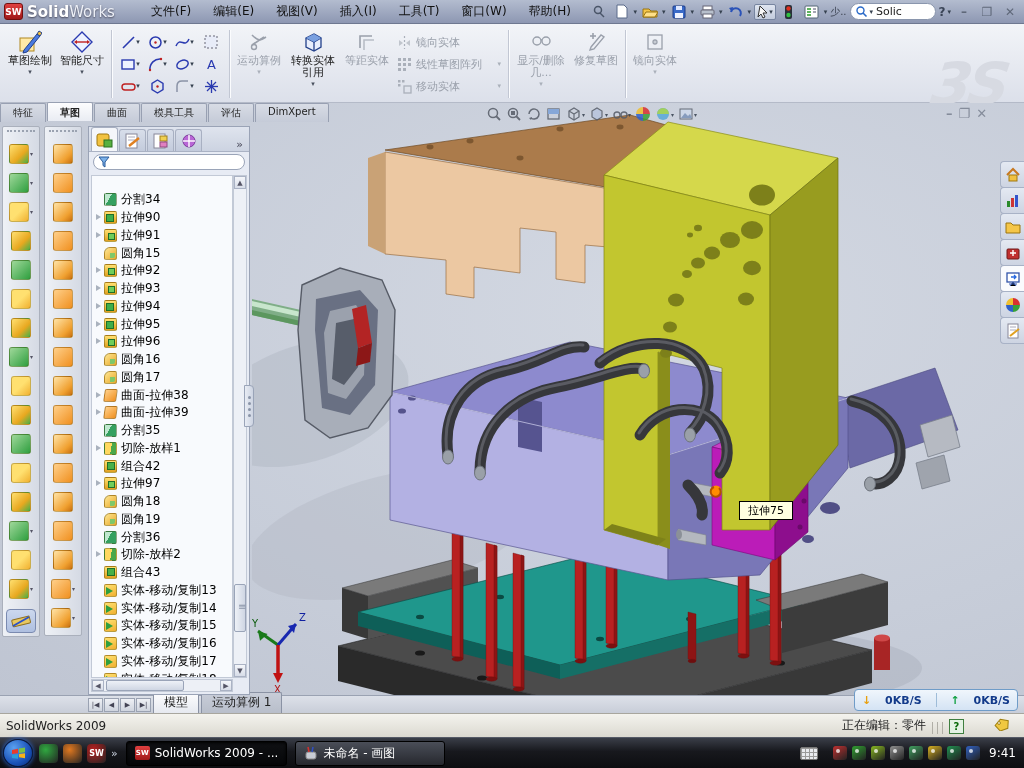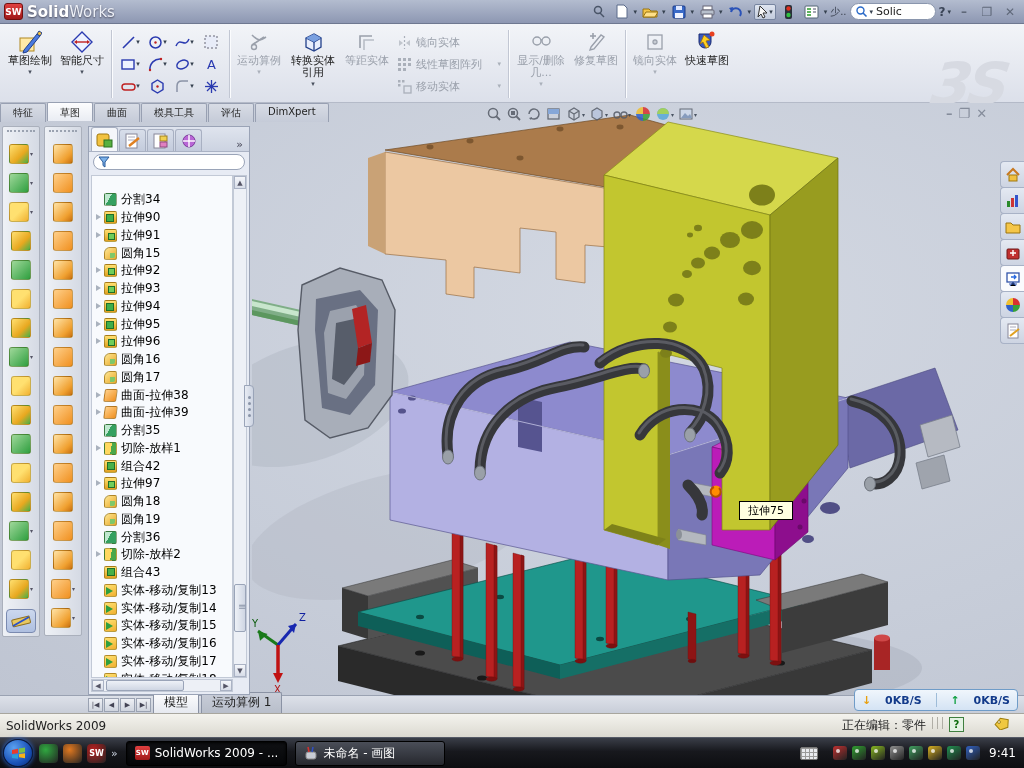--- a/index.html
+++ b/index.html
@@ -35,21 +35,21 @@
 .sketchgrid{display:grid;grid-template-columns:repeat(4,26px);grid-template-rows:repeat(3,21px);gap:1px;align-self:center;margin:0 2px}
 .sgcell{display:flex;align-items:center;justify-content:center}
 .stackcol{display:flex;flex-direction:column;justify-content:center;gap:2px;width:112px}
 .stackrow{display:flex;align-items:center;gap:4px;height:20px;padding-left:4px}
 .stackrow .slabel{font-size:11px;color:#9aa0ab}
 .stackrow .sdrop{margin-left:auto;margin-right:4px;font-size:7px;color:#aab0ba}
 .watermark{position:absolute;right:18px;top:26px;font-size:58px;font-style:italic;font-weight:bold;color:#d7dae2;letter-spacing:-4px;transform:skewX(-8deg)}
 
 .tabstrip{position:absolute;left:0;top:103px;height:19px;display:flex;z-index:7}
 .rtab{padding:2px 12px;font-size:10px;color:#222;background:linear-gradient(#d8dce5,#c5cbd8);border:1px solid #98a0b2;border-bottom:none;margin-right:1px;border-radius:2px 2px 0 0}
-.rtab.active{background:linear-gradient(#fdfdfe,#e9ecf3);font-weight:normal;position:relative;top:-1px;padding-top:3px}
+.rtab.active{background:linear-gradient(#fdfdfe,#e9ecf3);font-weight:bold;position:relative;top:-1px;padding-top:3px}
 
 .main{position:absolute;left:0;top:103px;width:1024px;height:592px;background:radial-gradient(ellipse at 65% 35%,#d3d8e2 0%,#c7cdd9 60%,#bfc5d2 100%)}
 .modelsvg{position:absolute;left:252px;top:0}
 
 .headsup{position:absolute;left:486px;top:3px;display:flex;gap:4px;align-items:center;z-index:4}
 .hu{display:flex;align-items:center;gap:1px;opacity:.85}
 .hu .tiny-drop{font-size:6px}
 
 .vwc{position:absolute;left:946px;top:4px;display:flex;gap:6px;z-index:4}
 .vwc span{color:#858c9b;font-size:13px;font-weight:bold;line-height:14px}
@@ -112,21 +112,21 @@
 .netwidget .up{color:#0f9f40;font-weight:bold}
 .netwidget .ndiv{width:1px;height:14px;background:#9ebcd8}
 
 .bottombar{position:absolute;left:0;top:695px;width:1024px;height:18px;background:linear-gradient(#dde1e9,#c8cdd8);border-top:1px solid #9aa2b2;display:flex;align-items:flex-end}
 .navbtns{display:flex;gap:1px;margin-left:88px;margin-bottom:1px}
 .navbtn{width:15px;height:14px;background:linear-gradient(#eef0f5,#cfd4de);border:1px solid #9aa2b2;font-size:7px;color:#445;display:flex;align-items:center;justify-content:center}
 .dtab{padding:1px 10px 2px;font-size:12px;border:1px solid #8a92a4;border-bottom:none;background:linear-gradient(#c8cdd8,#b8beca);margin-left:2px;border-radius:2px 2px 0 0;color:#222}
 .dtab.active{background:linear-gradient(#fdfdfe,#e6e9f0)}
 
 .statusbar{position:absolute;left:0;top:713px;width:1024px;height:24px;background:linear-gradient(#f4f3ee,#dbd9d0);border-top:1px solid #a8a69e;display:flex;align-items:center;padding:0 6px;font-size:12px;color:#222}
-.sb-right{margin-left:auto;display:flex;align-items:flex-start;gap:6px}
+.sb-right{margin-left:auto;display:flex;align-items:flex-end;gap:6px}
 .sb-ticks{display:flex;gap:4px}
 .sb-ticks i{width:1px;height:12px;background:#b0aea6}
 .sb-help{width:15px;height:15px;background:#e4f2e4;border:1px solid #3f7f3f;color:#0a6a0a;font-size:10px;font-weight:bold;display:flex;align-items:center;justify-content:center}
 .sb-tag{margin-left:24px;margin-right:8px}
 
 .taskbar{position:absolute;left:0;top:737px;width:1024px;height:31px;background:linear-gradient(#3a3e48,#17181d 45%,#0d0e11);display:flex;align-items:center;border-top:1px solid #555a66}
 .orb{width:30px;height:28px;border-radius:50%;margin:0 6px 0 3px;background:radial-gradient(circle at 35% 30%,#5aa0f0,#1a52b8 60%,#082a70);border:1px solid #0a1a40;display:flex;align-items:center;justify-content:center;box-shadow:0 0 5px #2a6ae0}
 .qlaunch{display:flex;align-items:center;gap:5px;margin-right:8px}
 .ql{width:19px;height:19px;border-radius:4px;display:flex;align-items:center;justify-content:center;font-size:8px;color:#fff;font-weight:bold}
 .ql-chev{color:#cfd6e4;font-size:11px}
@@ -143,20 +143,29 @@
 </head>
 <body>
 
 <div class="screen">
 
   <div class="titlebar">
     <div class="logo">
       <div class="logo-badge">SW</div>
       <div class="logo-name"><b>Solid</b><span>Works</span></div>
     </div>
+    <div class="menubar" id="menubar">
+        <div class="menu-item">文件(F)</div>
+        <div class="menu-item">编辑(E)</div>
+        <div class="menu-item">视图(V)</div>
+        <div class="menu-item">插入(I)</div>
+        <div class="menu-item">工具(T)</div>
+        <div class="menu-item">窗口(W)</div>
+        <div class="menu-item">帮助(H)</div>
+      </div>
     <div class="tb-right">
       <div class="tbtn">
           <svg width="14" height="14">
             <circle cx="6" cy="5" r="3.5" fill="none" stroke="#4a5568" stroke-width="1.5"></circle>
             <line x1="8" y1="8" x2="12" y2="12" stroke="#4a5568" stroke-width="1.5"></line>
           </svg>
         </div>
       <div class="tbtn">
           <svg width="14" height="15">
             <path d="M2,1 h7 l3,3 v10 h-10 z" fill="#fff" stroke="#5a6a8a"></path>
@@ -435,30 +444,20 @@
     <div class="bigbtn dis">
       <div class="bicon">
           <svg width="22" height="22">
             <rect x="4" y="4" width="14" height="14" fill="none" stroke="#9aa0ab" stroke-width="1.3"></rect>
             <circle cx="11" cy="11" r="2" fill="none" stroke="#9aa0ab" stroke-width="1.3"></circle>
             <circle cx="11" cy="11" r="0.8" fill="#9aa0ab"></circle>
           </svg>
         </div>
       <div class="blabel">镜向实体</div>
       <div class="bdrop">▾</div>
-    </div>
-    <div class="bigbtn">
-      <div class="bicon">
-          <svg width="24" height="24">
-            <path d="M4,4 h12 v8 a6,6 0 0 1 -6,6 a6,6 0 0 1 -6,-6 z" fill="#3a5ac0" stroke="#1a2a70"></path>
-            <path d="M9,5 l6,5 -4,1 3,6 -3,1 -3,-6 -3,2 z" fill="#ffd020" stroke="#a07010" stroke-width=".8"></path>
-            <circle cx="17" cy="4" r="2.5" fill="#e84020"></circle>
-          </svg>
-        </div>
-      <div class="blabel">快速草图</div>
     </div>
     <div class="watermark">3S</div>
   </div>
 
   <div class="tabstrip" id="tabstrip">
       <div class="rtab">特征</div>
       <div class="rtab active">草图</div>
       <div class="rtab">曲面</div>
       <div class="rtab">模具工具</div>
       <div class="rtab">评估</div>

